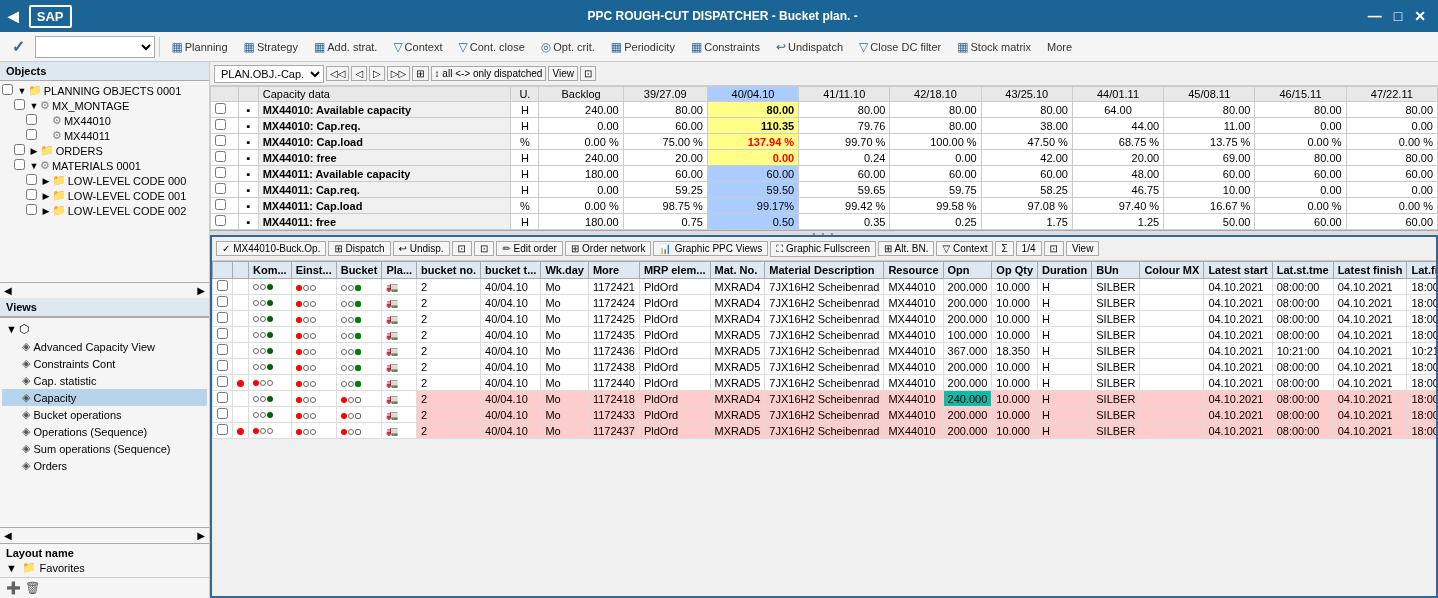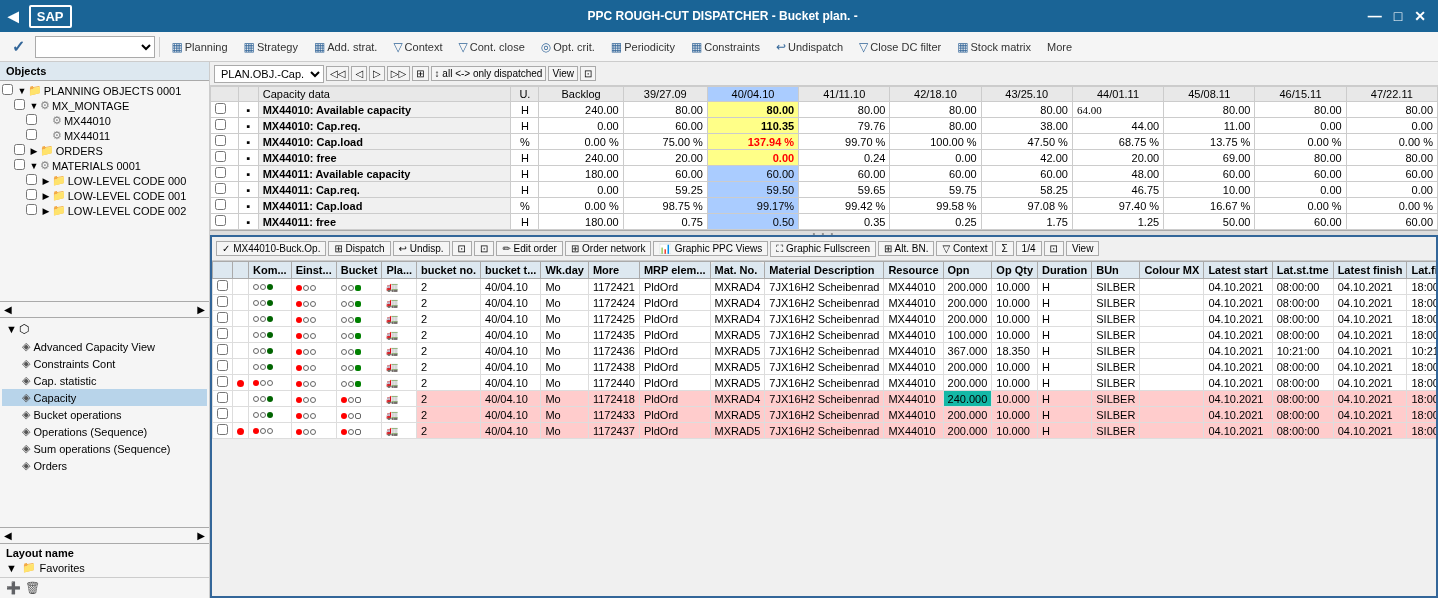--- a/index.html
+++ b/index.html
@@ -419,20 +419,21 @@
         <span style="color:#4477aa;margin-right:2px">📁</span>
         <span class="tree-label">LOW-LEVEL CODE 002</span>
       </div>
     </div>
 
     <div style="border-top:1px solid #aaa; display:flex; justify-content:space-between; padding:2px 4px;">
       <span style="cursor:pointer;font-size:10px;">◀</span>
       <span style="cursor:pointer;font-size:10px;">▶</span>
     </div>
 
+    <div class="views-title">Views</div>
     <div class="views-panel">
 
       <div class="view-item">
         <span style="margin-right:2px;">▼</span>
         <span style="font-size:12px;margin-right:2px;">⬡</span>
       </div>
       <div class="view-item">
         <span style="width:16px;display:inline-block;"></span>
         <span style="margin-right:3px;color:#555;">◈</span>
         <span>Advanced Capacity View</span>
@@ -537,21 +538,21 @@
                 <td><input type="checkbox" style="width: 11px; height: 11px;"></td>
                 <td style="text-align: center;">▪</td>
                 <td class="row-header">MX44010: Available capacity</td>
                 <td style="text-align: center;">H</td>
                 <td style="text-align: right;">240.00</td>
                 <td style="text-align: right;">80.00</td>
                 <td style="text-align: right; background: rgb(255, 255, 136); font-weight: bold;">80.00</td>
                 <td style="text-align: right;">80.00</td>
                 <td style="text-align: right;">80.00</td>
                 <td style="text-align: right;">80.00</td>
-                <td style="text-align: left; font-family: Liberation Serif, serif;">64.00</td>
+                <td style="text-align: center;">64.00</td>
                 <td style="text-align: right;">80.00</td>
                 <td style="text-align: right;">80.00</td>
                 <td style="text-align: right;">80.00</td>
               </tr>
               <tr>
                 <td><input type="checkbox" style="width: 11px; height: 11px;"></td>
                 <td style="text-align: center;">▪</td>
                 <td class="row-header">MX44010: Cap.req.</td>
                 <td style="text-align: center;">H</td>
                 <td style="text-align: right;">0.00</td>

